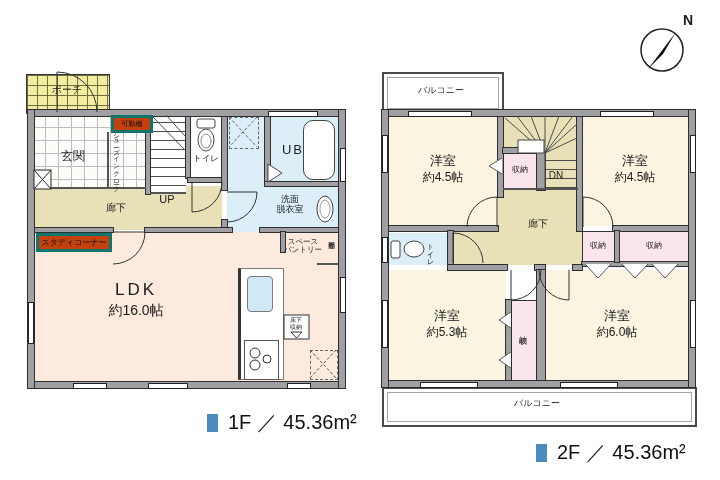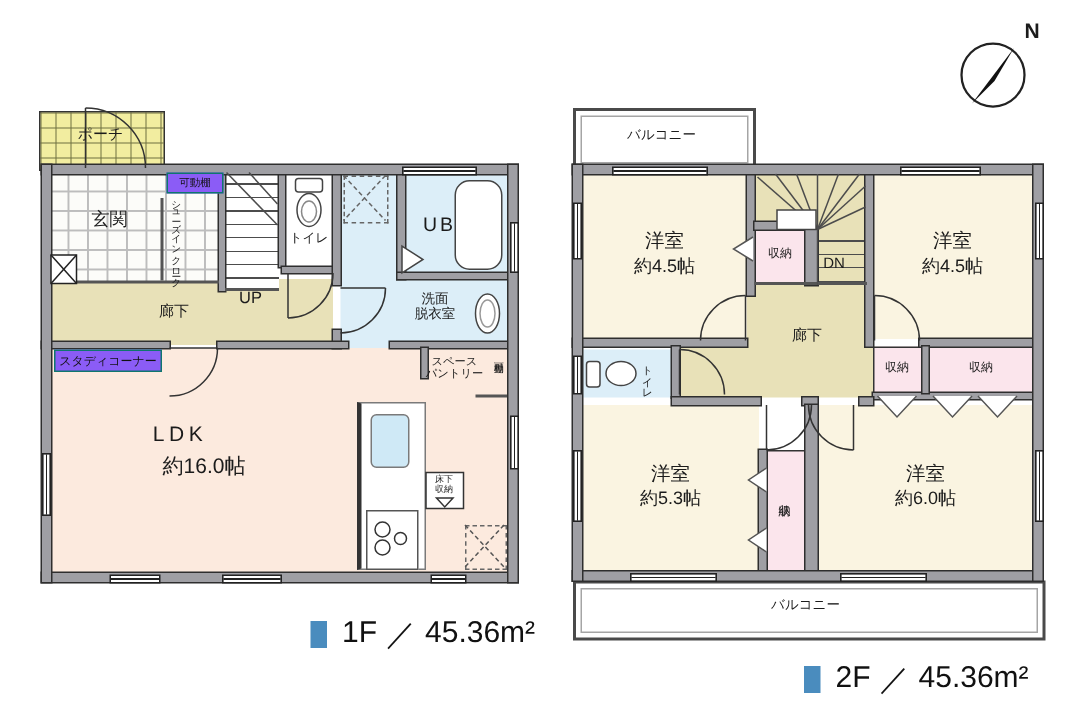--- a/index.html
+++ b/index.html
@@ -10,21 +10,21 @@
   .tl{position:absolute;background:#555;z-index:3}
   .win-h{position:absolute;z-index:4;border:1px solid #222;
          background:linear-gradient(to bottom,#fff 0,#fff 40%,#222 40%,#222 60%,#fff 60%,#fff 100%)}
   .win-v{position:absolute;z-index:4;border:1px solid #222;
          background:linear-gradient(to right,#fff 0,#fff 40%,#222 40%,#222 60%,#fff 60%,#fff 100%)}
   svg.overlay{position:absolute;left:0;top:0;z-index:5;pointer-events:none}
   .lbl{position:absolute;z-index:6;color:#1b1b1b;white-space:nowrap;
        transform:translate(-50%,-50%);text-align:center;line-height:1.12}
   .vlbl{position:absolute;z-index:6;color:#1b1b1b;writing-mode:vertical-rl;
         text-orientation:upright;line-height:1}
-  .boxlbl{position:absolute;z-index:6;background:#8b5cf6;border:1px solid #0f766e;color:#111;
+  .boxlbl{position:absolute;z-index:6;background:#c2410c;border:3px solid #0f766e;color:#111;
           display:flex;align-items:center;justify-content:center;white-space:nowrap}
   .grid-porch{background-color:#f2eda0;border:1px solid #333;
       background-image:linear-gradient(#6e6e40 1px,transparent 1px),
                        linear-gradient(90deg,#6e6e40 1px,transparent 1px);
       background-size:10px 10px}
   .grid-tile{background-color:#fcfcf9;
       background-image:linear-gradient(#bdbdbd 1px,transparent 1px),
                        linear-gradient(90deg,#bdbdbd 1px,transparent 1px);
       background-size:13px 13px}
   .treads{background-color:#fff;
@@ -246,33 +246,33 @@
       <polyline points="511,312 499,320 511,328"></polyline>
       <polyline points="511,352 499,360 511,368"></polyline>
     </g>
     <g>
       <circle cx="662" cy="50" r="21" fill="#fff" stroke="#222" stroke-width="1.5"></circle>
       <polygon points="676,32 648,69 663,54" fill="#111"></polygon>
     </g>
   </svg>
 
   <div class="lbl" style="left:67px;top:90px;font-size:10px">ポーチ</div>
-  <div class="lbl" style="left:73px;top:147px;font-size:12px">玄関</div>
+  <div class="lbl" style="left:73px;top:157px;font-size:12px">玄関</div>
   <div class="boxlbl" style="left:111px;top:115px;width:36px;height:12px;font-size:7px">可動棚</div>
   <div class="vlbl" style="left:113px;top:129px;font-size:6.5px">シューズインクローク</div>
   <div class="lbl" style="left:167px;top:199px;font-size:11px">UP</div>
   <div class="lbl" style="left:206px;top:159px;font-size:8.5px">トイレ</div>
   <div class="lbl" style="left:293px;top:150px;font-size:13px;letter-spacing:2px">UB</div>
   <div class="lbl" style="left:290px;top:204px;font-size:9px">
     <div>洗面</div>
       <div>脱衣室</div>
   </div>
   <div class="lbl" style="left:116px;top:208px;font-size:10px">廊下</div>
   <div class="boxlbl" style="left:36px;top:233px;width:70px;height:13px;font-size:8px">スタディコーナー</div>
-  <div class="lbl" style="left:120px;top:290px;font-size:14px;letter-spacing:3px">LDK</div>
+  <div class="lbl" style="left:136px;top:290px;font-size:17px;letter-spacing:3px">LDK</div>
   <div class="lbl" style="left:136px;top:311px;font-size:14px">約16.0帖</div>
   <div class="lbl" style="left:303px;top:246px;font-size:7.5px">
     <div>スペース</div>
       <div>パントリー</div>
   </div>
   <div class="vlbl" style="left:328px;top:237px;font-size:6.5px">可動棚</div>
   <div class="lbl" style="left:296px;top:324px;font-size:6px">
     <div>床下</div>
       <div>収納</div>
   </div>

